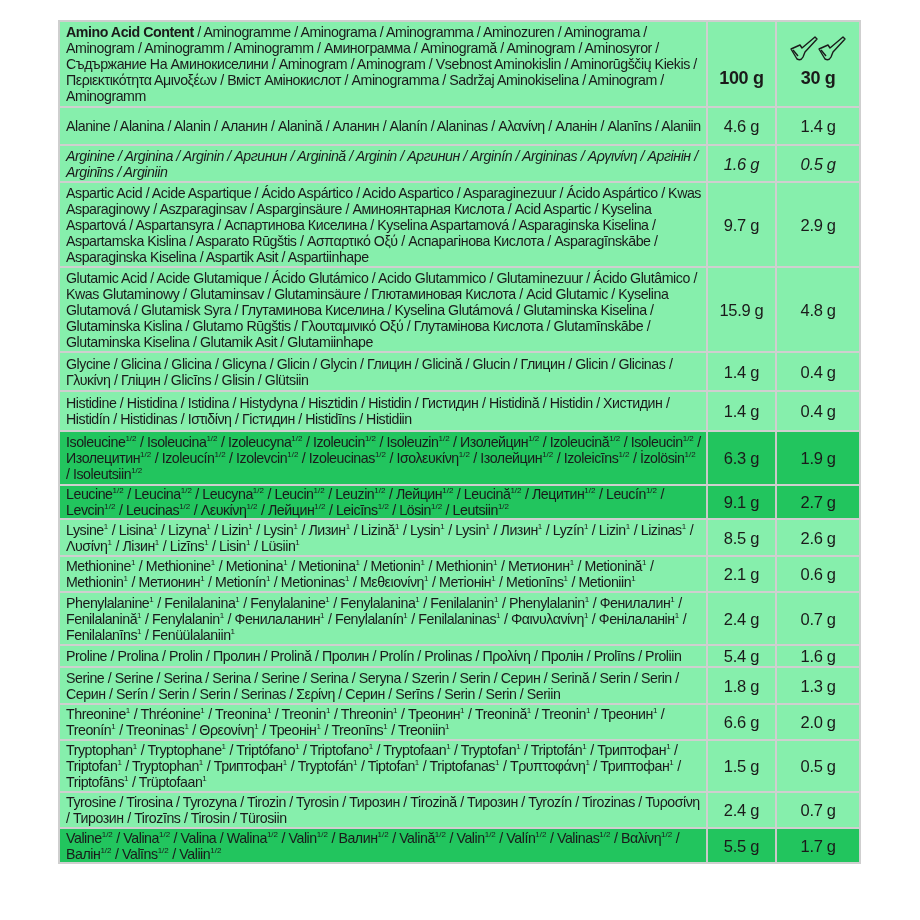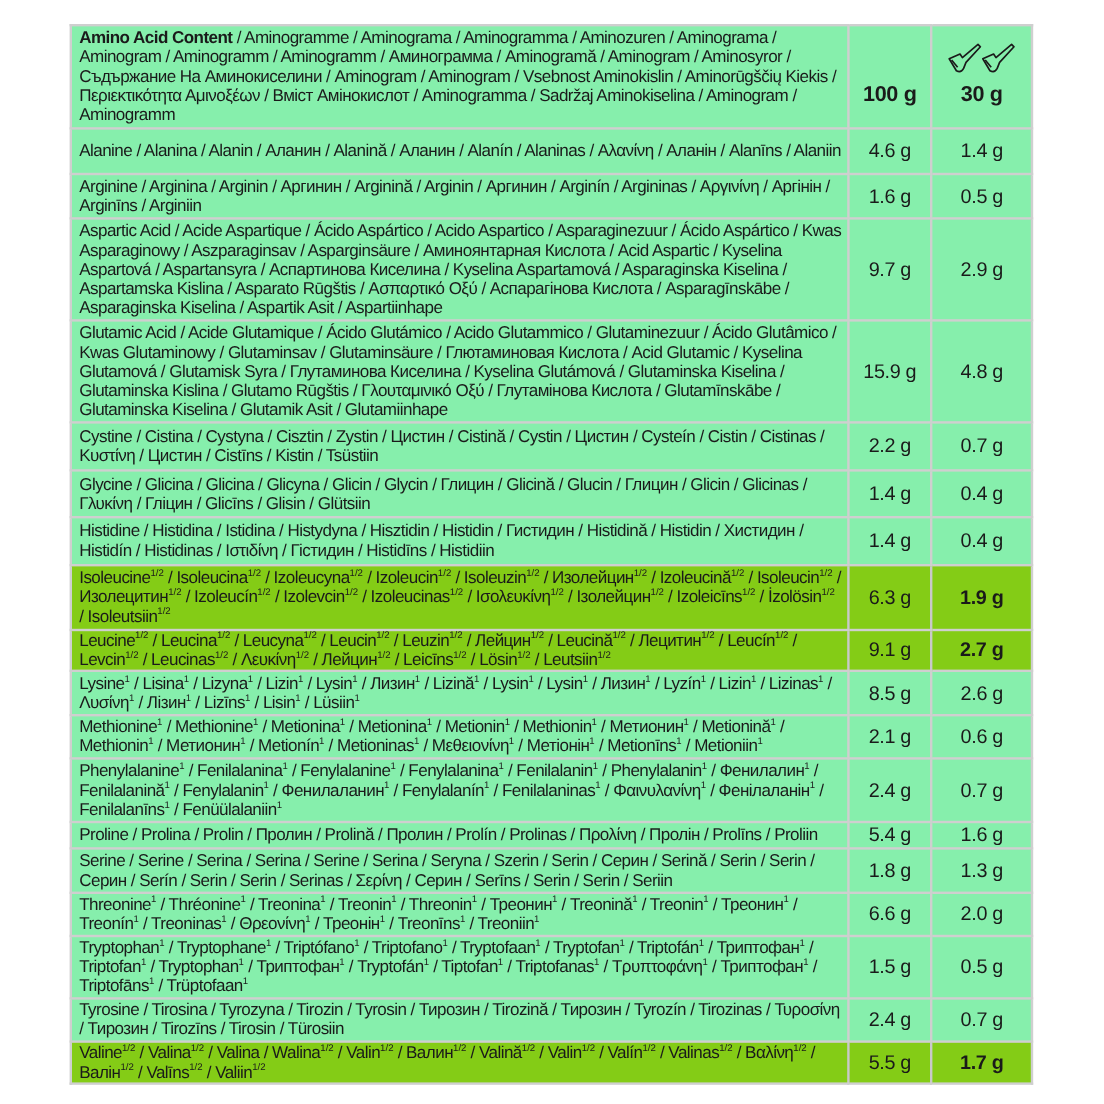--- a/index.html
+++ b/index.html
@@ -10,23 +10,23 @@
     font-family: "Liberation Sans", sans-serif; color: #1a1a1a;
   }
   .tbl td {
     border: 2px solid #cfcfcf; padding: 0 4px 0 6px;
     font-size: 14.2px; line-height: 16px; letter-spacing: -0.45px;
     vertical-align: middle; background: #86efac;
   }
   .tbl td.name { width: 622px; }
   .tbl td.v100 { width: 66px; text-align: center; font-size: 16.5px; letter-spacing: -0.3px; padding: 0; }
   .tbl td.v30 { width: 80px; text-align: center; font-size: 16.5px; letter-spacing: -0.3px; padding: 0; }
-  .tbl tr.shaded td { background: #84cc16; border-left-color: #c9c9c9; border-right-color: #c9c9c9; border-top: 2px solid #e8e8e8; }
+  .tbl tr.shaded td { background: #22c55e; border-left-color: #c9c9c9; border-right-color: #c9c9c9; border-top: 2px solid #e8e8e8; }
   .tbl tr.shaded td.name { border-left-color: #cfcfcf; }
-  .tbl tr.shaded td.v30 { border-right-color: #cfcfcf; font-weight: bold; }
+  .tbl tr.shaded td.v30 { border-right-color: #cfcfcf; }
   .hdr td { padding-top: 2px; padding-bottom: 2px; }
   .hdr b { font-weight: bold; }
   .hdr td.v100, .hdr td.v30 { font-weight: bold; font-size: 18px; vertical-align: bottom; padding-bottom: 20px; }
   .scoops { display: block; height: 36px; margin: 0 auto 6px auto; }
   sup { font-size: 8px; line-height: 0; vertical-align: 6px; letter-spacing: 0; }
 </style>
 </head>
 <body>
 
 <table class="tbl">
@@ -44,39 +44,34 @@
           </g>
         </svg>
         <span>30 g</span>
       </td>
     </tr>
   <tr style="height: 38px;">
         <td class="name"><span>Alanine / Alanina / Alanin / Аланин / Alanină / Аланин / Alanín / Alaninas / Αλανίνη / Аланін / Alanīns / Alaniin</span></td>
         <td class="v100">4.6 g</td>
         <td class="v30">1.4 g</td>
       </tr>
-      <tr style="height: 37px;">
+      <tr style="height: 37px; font-style: italic;">
         <td class="name"><span>Arginine / Arginina / Arginin / Аргинин / Arginină / Arginin / Аргинин / Arginín / Argininas / Αργινίνη / Аргінін / Arginīns / Arginiin</span></td>
         <td class="v100">1.6 g</td>
         <td class="v30">0.5 g</td>
       </tr>
       <tr style="height: 85px;">
         <td class="name"><span>Aspartic Acid / Acide Aspartique / Ácido Aspártico / Acido Aspartico / Asparaginezuur / Ácido Aspártico / Kwas Asparaginowy / Aszparaginsav / Asparginsäure / Аминоянтарная Кислота / Acid Aspartic / Kyselina Aspartová / Aspartansyra / Аспартинова Киселина / Kyselina Aspartamová / Asparaginska Kiselina / Aspartamska Kislina / Asparato Rūgštis / Ασπαρτικό Οξύ / Аспарагінова Кислота / Asparagīnskābe / Asparaginska Kiselina / Aspartik Asit / Aspartiinhape</span></td>
         <td class="v100">9.7 g</td>
         <td class="v30">2.9 g</td>
       </tr>
       <tr style="height: 85px;">
         <td class="name"><span>Glutamic Acid / Acide Glutamique / Ácido Glutámico / Acido Glutammico / Glutaminezuur / Ácido Glutâmico / Kwas Glutaminowy / Glutaminsav / Glutaminsäure / Глютаминовая Кислота / Acid Glutamic / Kyselina Glutamová / Glutamisk Syra / Глутаминова Киселина / Kyselina Glutámová / Glutaminska Kiselina / Glutaminska Kislina / Glutamo Rūgštis / Γλουταμινικό Οξύ / Глутамінова Кислота / Glutamīnskābe / Glutaminska Kiselina / Glutamik Asit / Glutamiinhape</span></td>
         <td class="v100">15.9 g</td>
         <td class="v30">4.8 g</td>
-      </tr>
-      <tr style="height: 40px;">
-        <td class="name"><span>Cystine / Cistina / Cystyna / Cisztin / Zystin / Цистин / Cistină / Cystin / Цистин / Cysteín / Cistin / Cistinas / Κυστίνη / Цистин / Cistīns / Kistin / Tsüstiin</span></td>
-        <td class="v100">2.2 g</td>
-        <td class="v30">0.7 g</td>
       </tr>
       <tr style="height: 39px;">
         <td class="name"><span>Glycine / Glicina / Glicina / Glicyna / Glicin / Glycin / Глицин / Glicină / Glucin / Глицин / Glicin / Glicinas / Γλυκίνη / Гліцин / Glicīns / Glisin / Glütsiin</span></td>
         <td class="v100">1.4 g</td>
         <td class="v30">0.4 g</td>
       </tr>
       <tr style="height: 40px;">
         <td class="name"><span>Histidine / Histidina / Istidina / Histydyna / Hisztidin / Histidin / Гистидин / Histidină / Histidin / Хистидин / Histidín / Histidinas / Ιστιδίνη / Гістидин / Histidīns / Histidiin</span></td>
         <td class="v100">1.4 g</td>
         <td class="v30">0.4 g</td>

